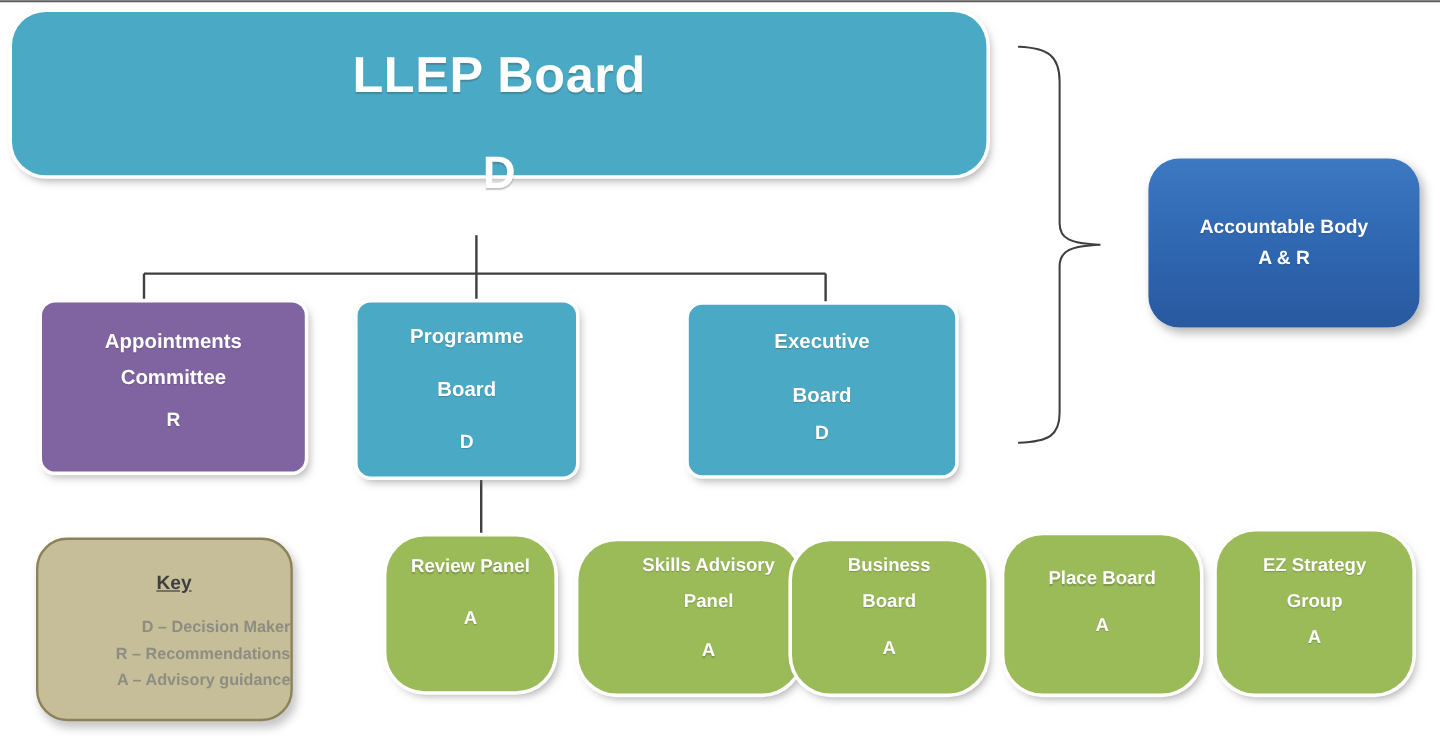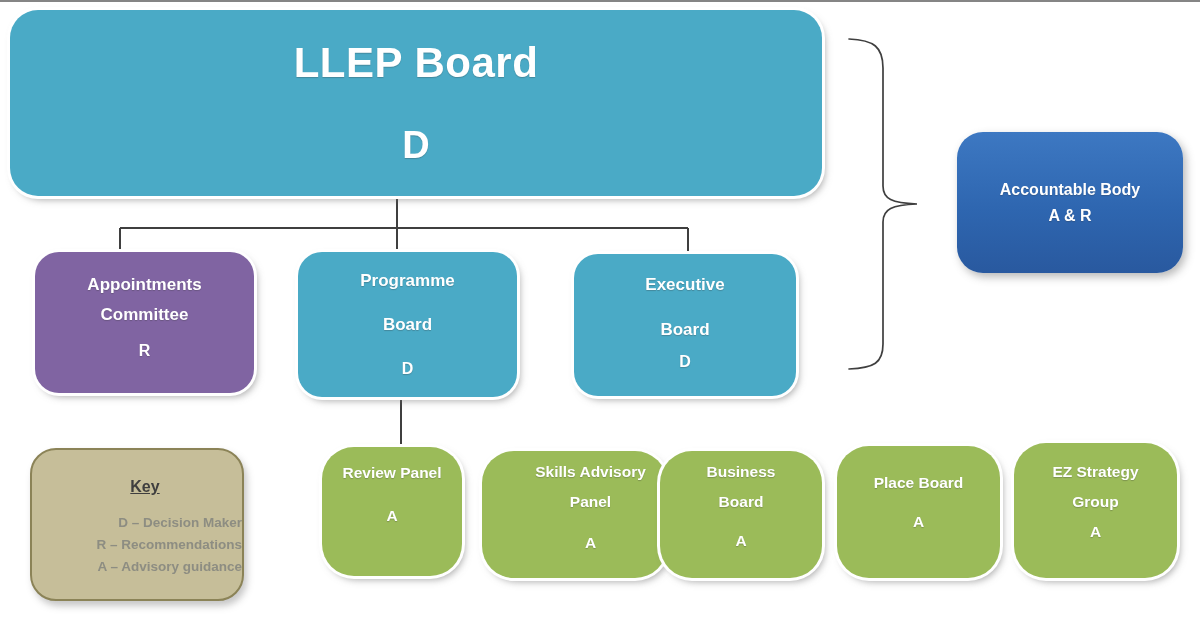--- a/index.html
+++ b/index.html
@@ -36,38 +36,38 @@
   }
   .ring {
     box-shadow: 0 0 0 3px #ffffff, 3px 4px 7px rgba(110,110,110,0.55);
   }
   .teal   { background: #4aaac6; }
   .purple { background: #8064a2; }
   .green  { background: #9bbb59; }
   .blue   { background: linear-gradient(180deg, #3d78c2 0%, #2e66b0 55%, #29599f 100%); }
 
   
-  .llep { left: 10px; top: 10px; width: 812px; height: 186px; border-radius: 28px; padding-top: 30px; text-align: right; }
+  .llep { left: 10px; top: 10px; width: 812px; height: 136px; border-radius: 28px; padding-top: 30px; text-align: right; }
   .llep .title { font-size: 42px; line-height: 46px; letter-spacing: 0.5px; }
   .llep .role  { font-size: 38px; line-height: 46px; margin-top: 36px; }
 
   
   .accountable { left: 957px; top: 132px; width: 226px; height: 141px; border-radius: 26px;
                  justify-content: center; box-shadow: 3px 4px 8px rgba(100,100,100,0.45); }
   .accountable .t    { font-size: 16px; line-height: 20px; }
   .accountable .role { font-size: 16px; line-height: 20px; margin-top: 6px; }
 
   
-  .node2 { border-radius: 24px; }
+  .node2 { border-radius: 11px; }
   .node2 .t    { font-size: 17px; }
   .node2 .role { font-size: 16px; }
   .appointments { left: 35px;  top: 252px; width: 219px; height: 141px; padding-top: 18px; }
   .appointments .t    { line-height: 30px; }
   .appointments .role { margin-top: 12px; }
-  .programme { left: 298px; top: 252px; width: 219px; height: 145px; padding-top: 7px; }
+  .programme { left: 298px; top: 252px; width: 182px; height: 145px; padding-top: 7px; }
   .programme .t, .programme .role { line-height: 44px; }
   .executive { left: 574px; top: 254px; width: 222px; height: 142px; padding-top: 8px; }
   .executive .t    { line-height: 45px; }
   .executive .role { line-height: 30px; margin-top: -5px; }
 
   
   .node3 { border-radius: 32px; }
   .node3 .t    { font-size: 15.5px; line-height: 30px; }
   .node3 .role { font-size: 15.5px; line-height: 28px; }
   .review   { left: 322px;  top: 447px; width: 140px; height: 129px; padding-top: 12px; }

